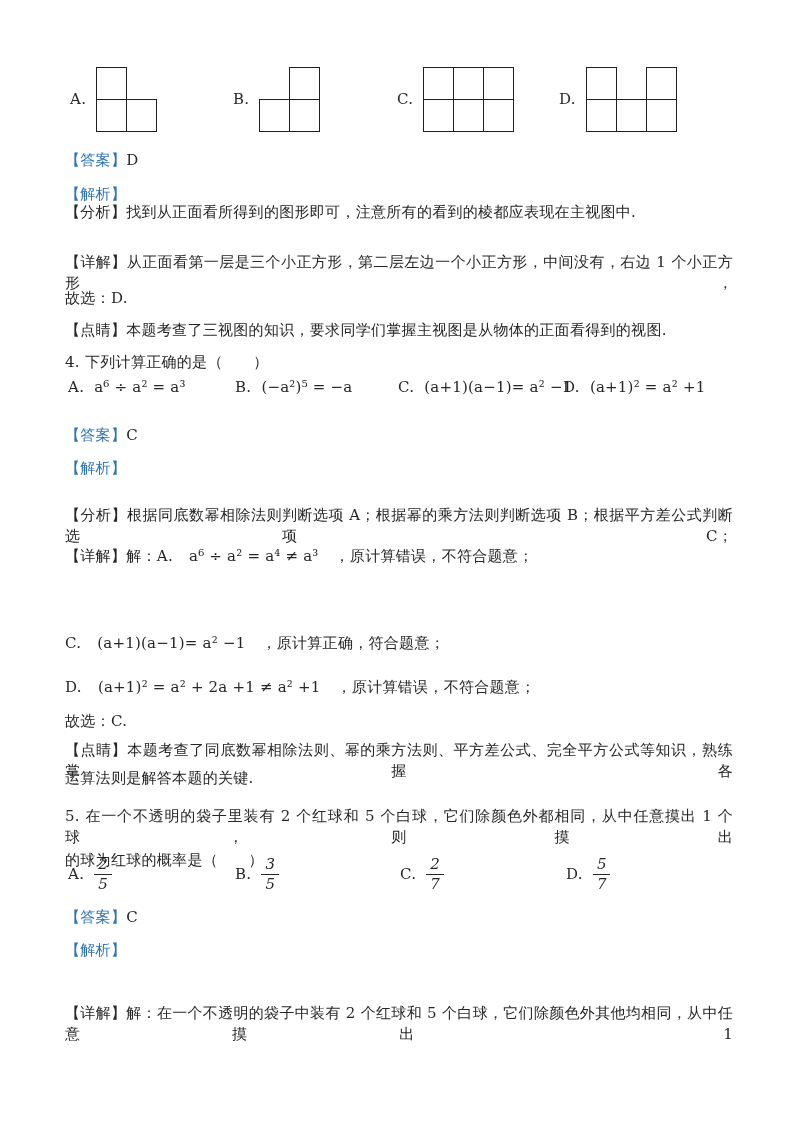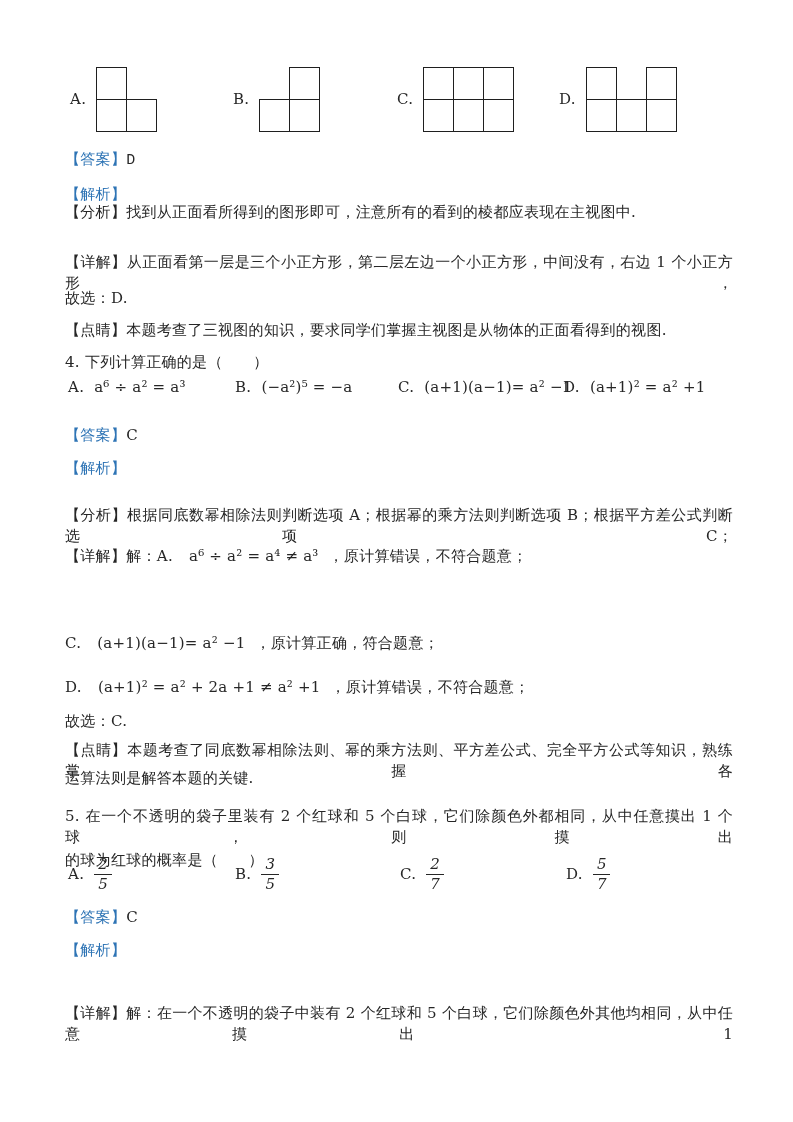--- a/index.html
+++ b/index.html
@@ -17,21 +17,21 @@
   
   .gfig{display:inline-block;}
   .g-row{display:flex;margin-bottom:-1px;}
   .g-cell{width:31px;height:33px;box-sizing:border-box;margin-right:-1px;}
   .g-cell.on{border:1.5px solid #1f1f1f;background:#fff;}
   
   .frac{display:inline-flex;flex-direction:column;align-items:center;
         font-style:italic;font-family:"DejaVu Serif",serif;line-height:1.25;}
   .frac .num{padding:0 4px;}
   .frac .den{border-top:1.2px solid #262626;padding:0 4px;}
-  .mml{margin-left:16px;margin-right:10px;}
+  .mml{margin-left:16px;margin-right:16px;}
 </style>
 </head>
 <body>
 
 <div class="page">
 
   <div class="opt" style="left:70px;top:67px;">
     <span class="olabel">A.</span>
     <span class="gfig">
         <div class="g-row">
@@ -81,21 +81,21 @@
           <div class="g-cell on"></div>
         </div>
         <div class="g-row">
           <div class="g-cell on"></div>
           <div class="g-cell on"></div>
           <div class="g-cell on"></div>
         </div>
       </span>
   </div>
 
-  <div class="ln" style="top:150px;font-family:Liberation Mono, monospace;">
+  <div class="ln" style="top:150px;">
     <span class="blue">【答案】</span><span>D</span>
   </div>
   <div class="ln blue" style="top:184px;">【解析】</div>
   <div class="ln" style="top:202px;">【分析】找到从正面看所得到的图形即可，注意所有的看到的棱都应表现在主视图中.</div>
   <div class="ln j" style="top:252px;">【详解】从正面看第一层是三个小正方形，第二层左边一个小正方形，中间没有，右边 1 个小正方形，</div>
   <div class="ln" style="top:288px;">故选：D.</div>
   <div class="ln" style="top:320px;">【点睛】本题考查了三视图的知识，要求同学们掌握主视图是从物体的正面看得到的视图.</div>
 
   <div class="ln" style="top:352px;">4. 下列计算正确的是（　　）</div>
 

